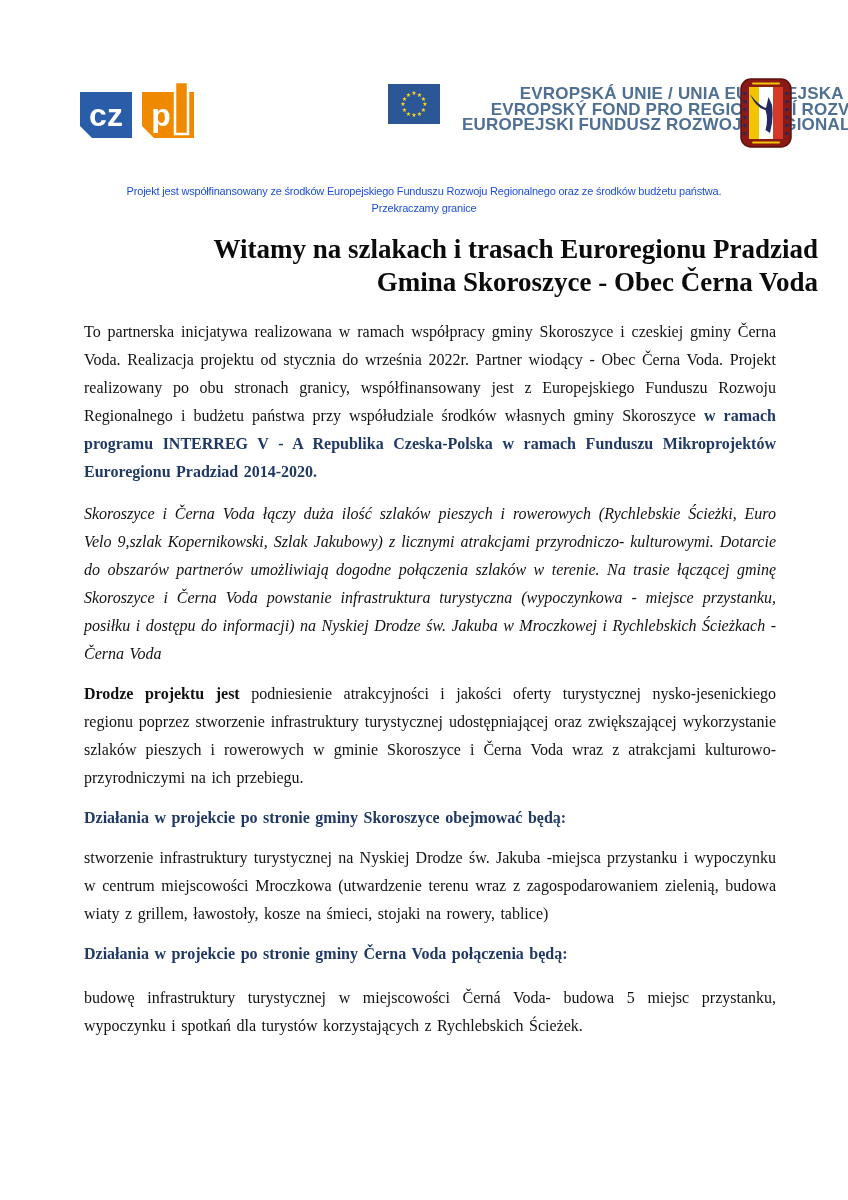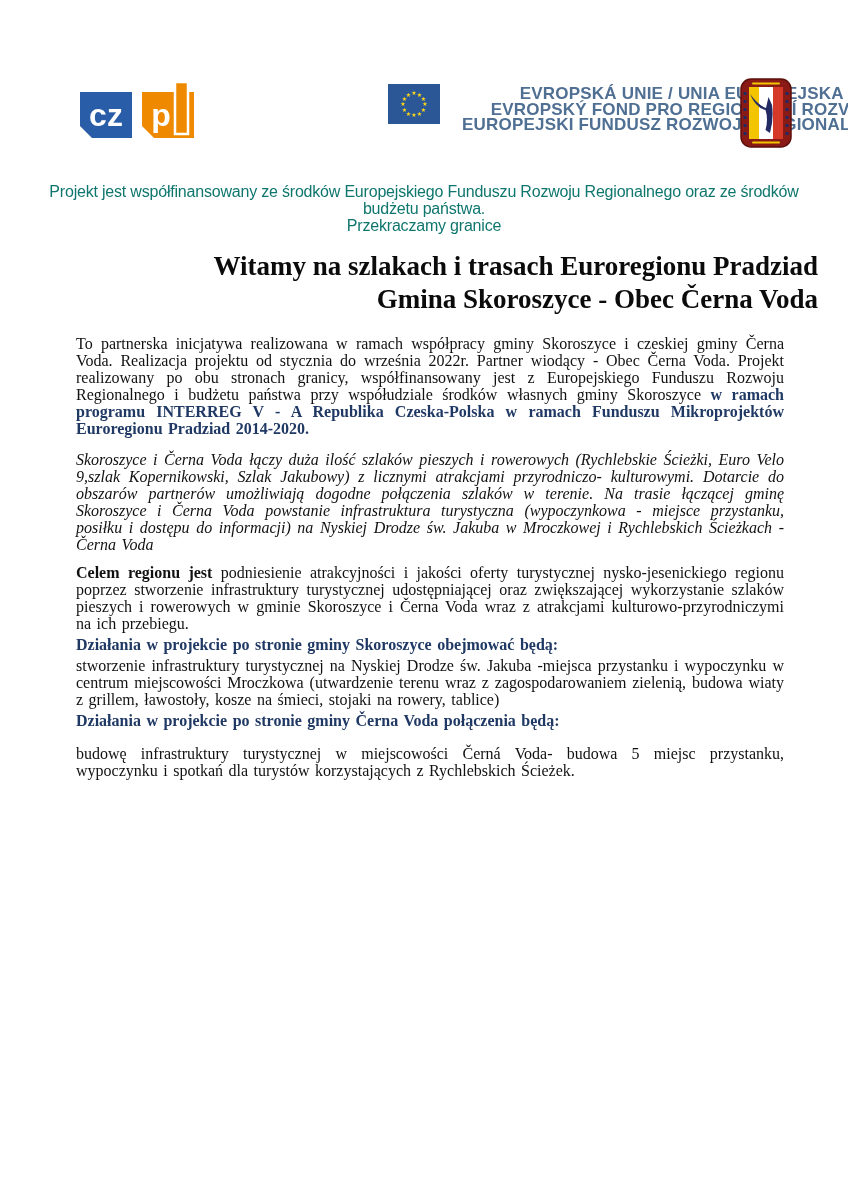--- a/index.html
+++ b/index.html
@@ -21,35 +21,35 @@
   .eu-logo-flag{position:absolute;left:388px;top:4px;}
   .eu-caption{position:absolute;left:462px;top:6px;
     font-family:"Liberation Sans", sans-serif;font-weight:700;
     font-size:17px;line-height:15.5px;color:#4f6f93;letter-spacing:.2px;white-space:nowrap;text-align:center;}
   .emblem{position:absolute;left:740px;top:-2px;}
   
   .note{
     margin:33px 20px 0 20px;
     text-align:center;
     font-family:"Liberation Sans", sans-serif;
-    font-size:16px;line-height:17px;color:#0f766e;
+    font-size:11px;line-height:17px;color:#1d4ed8;
     letter-spacing:-.2px;
   }
   
   .doc-title{
     margin:16px 30px 0 30px;
     text-align:right;
     font-family:"Liberation Serif", serif;
     font-weight:700;font-size:27px;line-height:33px;color:#0b0b0b;
   }
   
   .body-text{margin:0 60px 0 72px;}
   .body-text p{
-    margin:4px;
-    font-size:16px;line-height:17px;
+    margin:12px;
+    font-size:16px;line-height:28px;
     text-align:justify;
     word-spacing:1.5px;
   }
   .p1{margin-top:19px !important;}
   .p2{margin-top:14px !important;font-style:italic;}
   .p3{margin-top:11px !important;}
   .p4{margin-top:3px !important;}
   .p5{margin-top:16px !important;}
   .navy-bold{color:#1f3864;font-weight:700;}
   .black-bold{font-weight:700;}
@@ -146,21 +146,21 @@
     <span>Witamy na szlakach i trasach Euroregionu Pradziad</span><br>
     <span>Gmina Skoroszyce - Obec Černa Voda</span>
   </h1>
 
   <div class="body-text">
 
     <p class="p1"><span>To partnerska inicjatywa realizowana w ramach współpracy gminy Skoroszyce i czeskiej gminy Černa Voda. Realizacja projektu od stycznia do września 2022r. Partner wiodący - Obec Černa Voda. Projekt realizowany  po obu stronach granicy, współfinansowany jest z Europejskiego Funduszu Rozwoju Regionalnego i budżetu państwa przy współudziale  środków własnych gminy Skoroszyce </span><span class="navy-bold">w ramach programu INTERREG V - A Republika Czeska-Polska w ramach Funduszu Mikroprojektów Euroregionu Pradziad 2014-2020.</span></p>
 
     <p class="p2">Skoroszyce i Černa Voda łączy duża ilość szlaków pieszych i rowerowych (Rychlebskie Ścieżki, Euro Velo 9,szlak Kopernikowski, Szlak Jakubowy) z licznymi atrakcjami przyrodniczo- kulturowymi. Dotarcie do obszarów partnerów umożliwiają dogodne połączenia szlaków w terenie. Na trasie łączącej gminę Skoroszyce i Černa Voda powstanie infrastruktura turystyczna (wypoczynkowa - miejsce przystanku, posiłku i dostępu do informacji) na Nyskiej Drodze św. Jakuba w Mroczkowej i Rychlebskich Ścieżkach - Černa Voda</p>
 
-    <p class="p3"><span class="black-bold">Celem regionu jest</span><span> podniesienie atrakcyjności i jakości oferty turystycznej nysko-jesenickiego regionu poprzez stworzenie infrastruktury turystycznej udostępniającej oraz zwiększającej wykorzystanie szlaków pieszych i rowerowych w gminie Skoroszyce i Černa Voda wraz z atrakcjami kulturowo-przyrodniczymi na ich przebiegu.</span></p>
+    <p class="p3"><span class="black-bold">Drodze projektu jest</span><span> podniesienie atrakcyjności i jakości oferty turystycznej nysko-jesenickiego regionu poprzez stworzenie infrastruktury turystycznej udostępniającej oraz zwiększającej wykorzystanie szlaków pieszych i rowerowych w gminie Skoroszyce i Černa Voda wraz z atrakcjami kulturowo-przyrodniczymi na ich przebiegu.</span></p>
 
     <p class="section-heading h-skoroszyce">Działania w projekcie  po stronie gminy Skoroszyce  obejmować będą:</p>
 
     <p class="p4">stworzenie infrastruktury turystycznej na Nyskiej Drodze św. Jakuba -miejsca przystanku i wypoczynku  w centrum miejscowości Mroczkowa (utwardzenie terenu wraz z zagospodarowaniem zielenią, budowa wiaty z grillem, ławostoły, kosze na śmieci,  stojaki na rowery, tablice)</p>
 
     <p class="section-heading h-cerna">Działania w projekcie  po stronie gminy  Černa Voda połączenia będą:</p>
 
     <p class="p5">budowę infrastruktury turystycznej w miejscowości Černá Voda- budowa 5 miejsc przystanku, wypoczynku i spotkań dla turystów korzystających z Rychlebskich Ścieżek.</p>
 
   </div>

